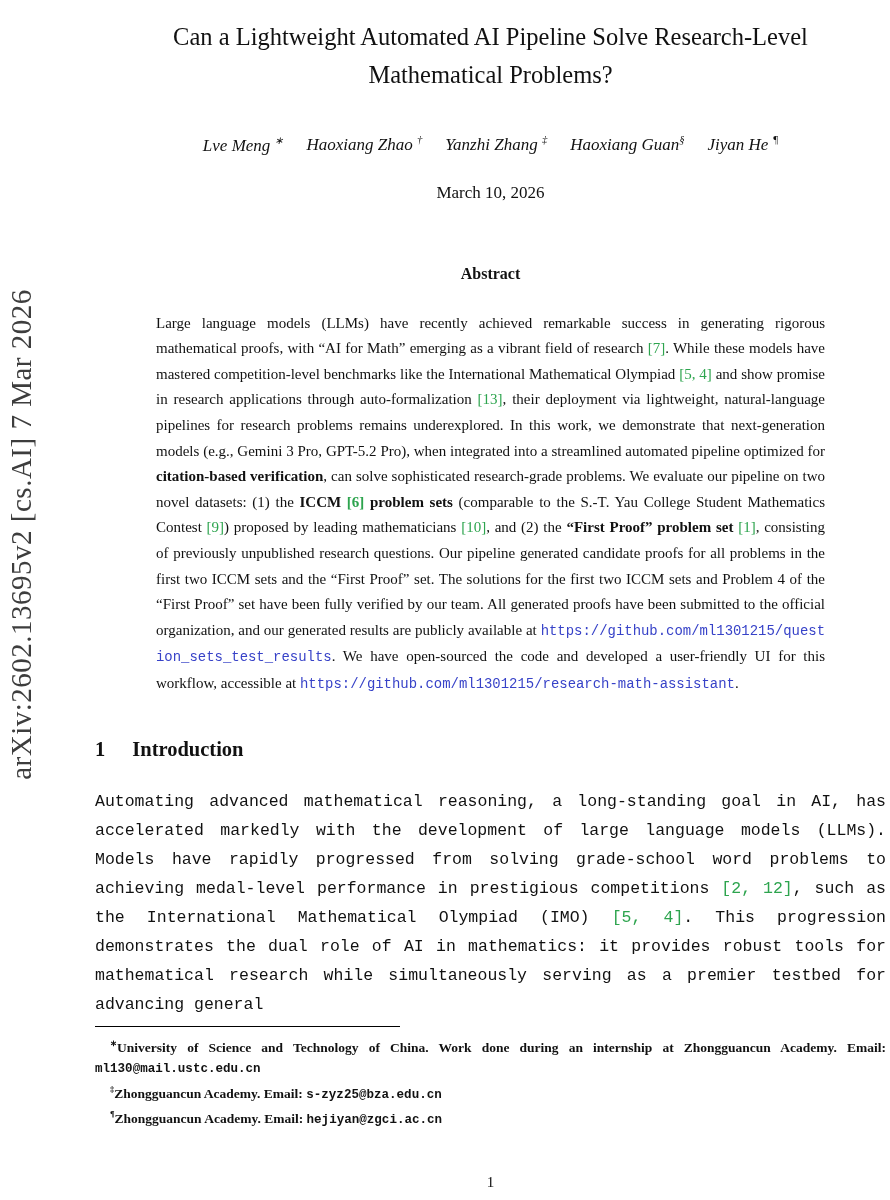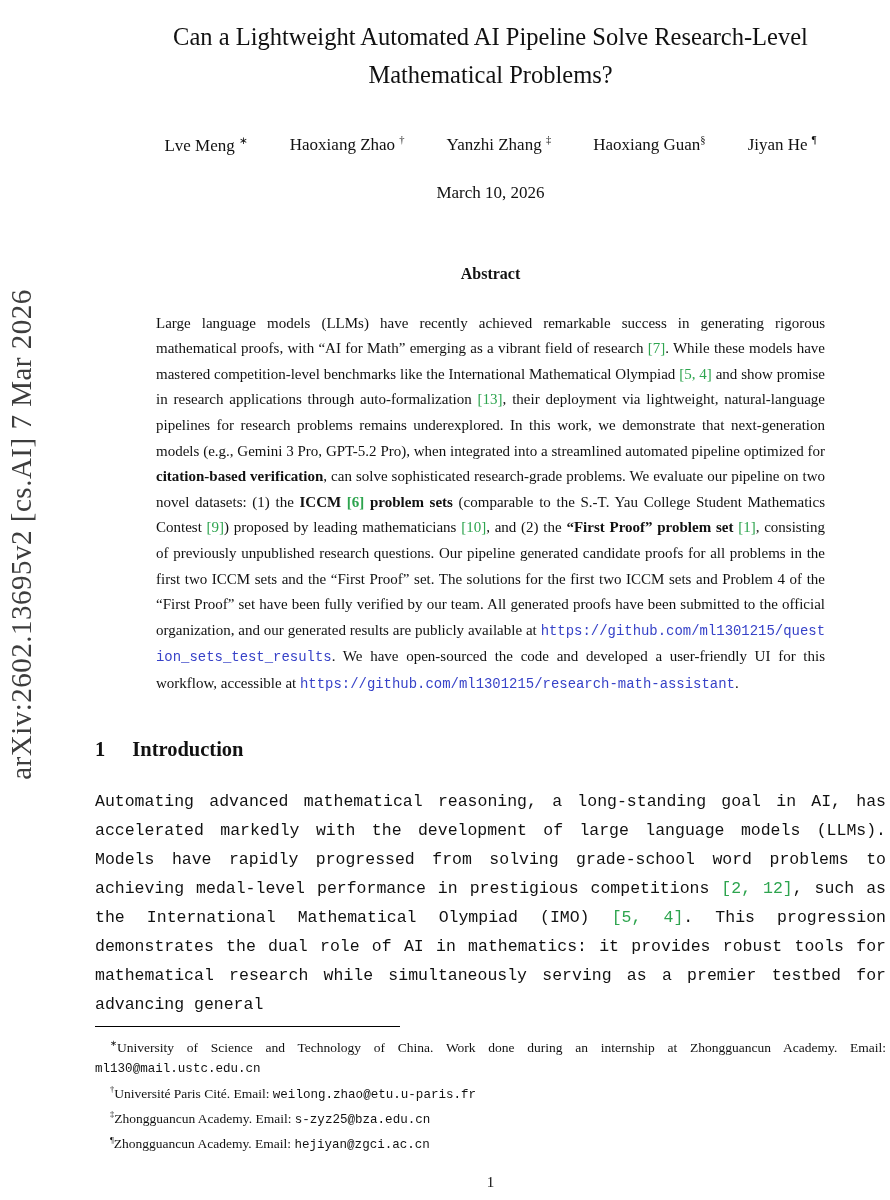--- a/index.html
+++ b/index.html
@@ -34,22 +34,23 @@
     margin: 18px 0 0 0;
     font-size: 24.5px;
     font-weight: 400;
     line-height: 38px;
     text-align: center;
   }
   .authors {
     margin-top: 40px;
     display: flex;
     justify-content: center;
-    gap: 42px;
+    gap: 23px;
     font-size: 17px;
+    font-style: italic;
   }
   .authors sup { font-size: 62%; }
   .date {
     margin-top: 27px;
     text-align: center;
     font-size: 17px;
   }
   .abstract {
     margin-top: 62px;
     padding: 0 45px;
@@ -89,20 +90,21 @@
     width: 305px;
     border-top: 1px solid #000000;
     margin-bottom: 7px;
   }
   .footnote {
     margin: 0;
     font-size: 13.5px;
     line-height: 20.8px;
     text-align: justify;
     text-indent: 15px;
+    font-weight: bold;
   }
   .footnote sup { font-size: 62%; }
   .page-number {
     position: absolute;
     left: 95px;
     right: 4px;
     bottom: 9px;
     text-align: center;
     font-size: 15px;
   }
@@ -150,21 +152,20 @@
 
     <h2 class="section-heading">
       <span class="secnum">1</span><span>Introduction</span>
     </h2>
 
     <p class="body-par">Automating advanced mathematical reasoning, a long-standing goal in AI, has accelerated markedly with the development of large language models (LLMs). Models have rapidly progressed from solving grade-school word problems to achieving medal-level performance in prestigious competitions <span class="cite">[2, 12]</span>, such as the International Mathematical Olympiad (IMO) <span class="cite">[5, 4]</span>. This progression demonstrates the dual role of AI in mathematics: it provides robust tools for mathematical research while simultaneously serving as a premier testbed for advancing general</p>
 
     <div class="footnote-area">
       <div class="footnote-rule"></div>
       <p class="footnote"><sup>∗</sup><span>University of Science and Technology of China. Work done during an internship at Zhongguancun Academy. Email: <span class="mono">ml130@mail.ustc.edu.cn</span></span></p>
-      <p class="footnote"><sup>†</sup><span>Université Paris Cité. Email: <span class="mono">weilong.zhao@etu.u-paris.fr</span></span></p>
       <p class="footnote"><sup>‡</sup><span>Zhongguancun Academy. Email: <span class="mono">s-zyz25@bza.edu.cn</span></span></p>
       <p class="footnote"><sup>¶</sup><span>Zhongguancun Academy. Email: <span class="mono">hejiyan@zgci.ac.cn</span></span></p>
     </div>
 
   </div>
 
   <div class="page-number">1</div>
 
 </div>
 

